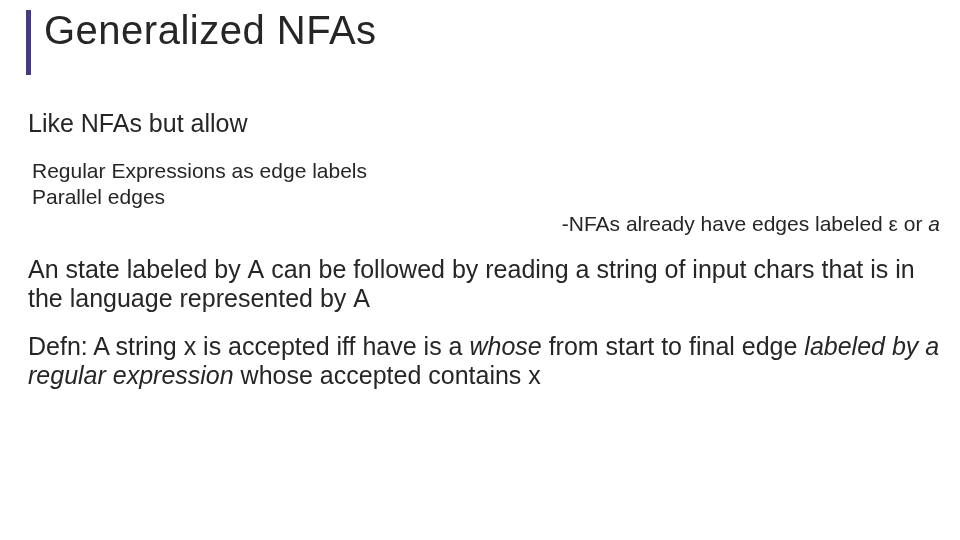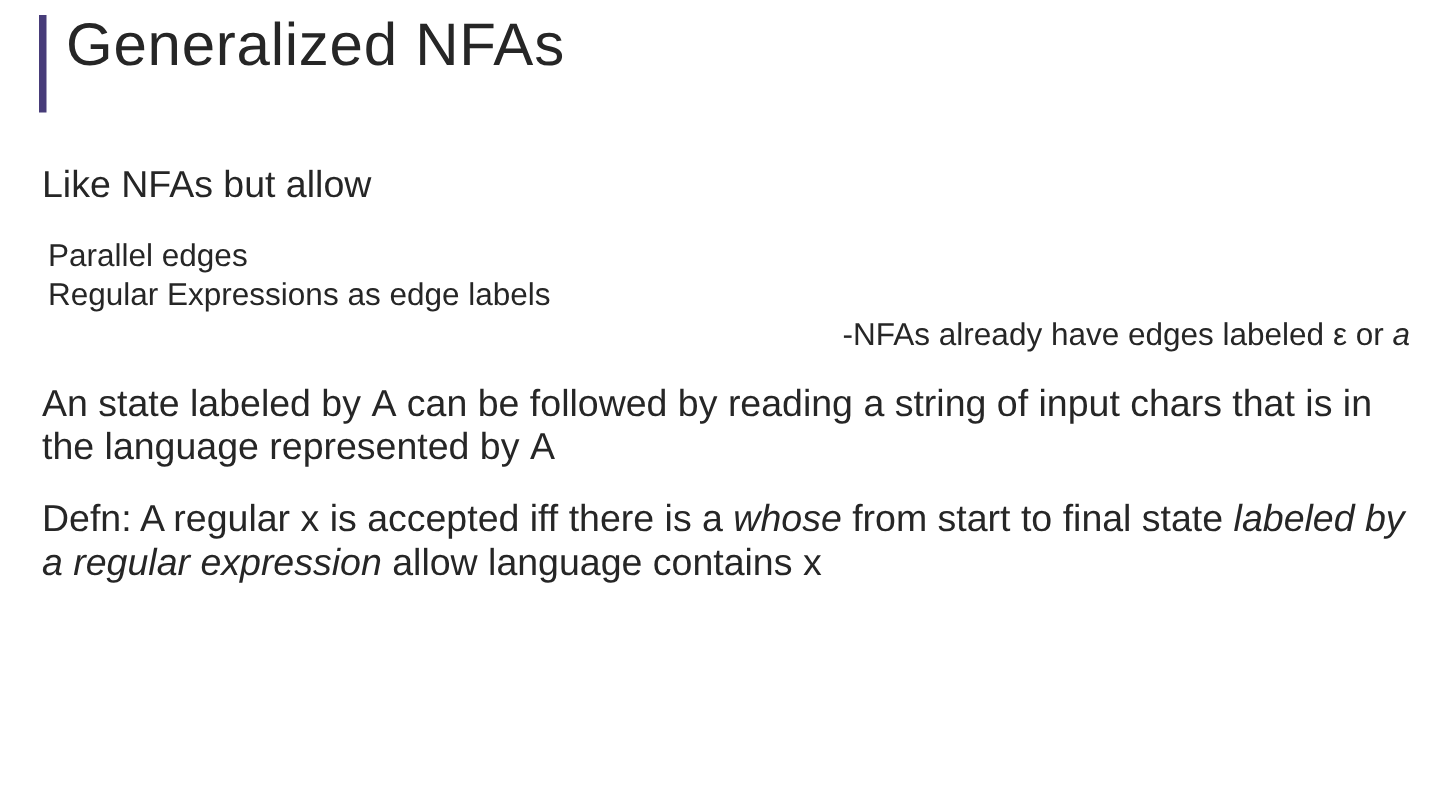--- a/index.html
+++ b/index.html
@@ -76,30 +76,30 @@
 <body>
 
 <div class="slide">
   <div class="accent-bar"></div>
   <div class="title">Generalized NFAs</div>
 
   <div class="body">
 
     <div class="lvl1">Like NFAs but allow</div>
 
+    <div class="lvl2">Regular Expressions as edge labels</div>
+
     <div class="lvl2">Parallel edges</div>
-
-    <div class="lvl2">Regular Expressions as edge labels</div>
 
     <div class="lvl3">
       <span class="dash">-</span><span>NFAs already have edges labeled </span><span class="bold sym">ε</span><span> or </span><span class="italic">a</span>
     </div>
 
     <div class="block">
       <span>An state labeled by </span><span class="bold">A</span><span> can be followed by reading a string of input chars that is in the language represented by </span><span class="bold">A</span>
     </div>
 
     <div class="block">
-      <span>Defn: A regular x is accepted iff there is a </span><span class="italic">whose</span><span> from start to final state </span><span class="italic">labeled by a regular expression</span><span> allow language contains x</span>
+      <span>Defn: A string x is accepted iff have is a </span><span class="italic">whose</span><span> from start to final edge </span><span class="italic">labeled by a regular expression</span><span> whose accepted contains x</span>
     </div>
 
   </div>
 </div>
 
 </body></html>

